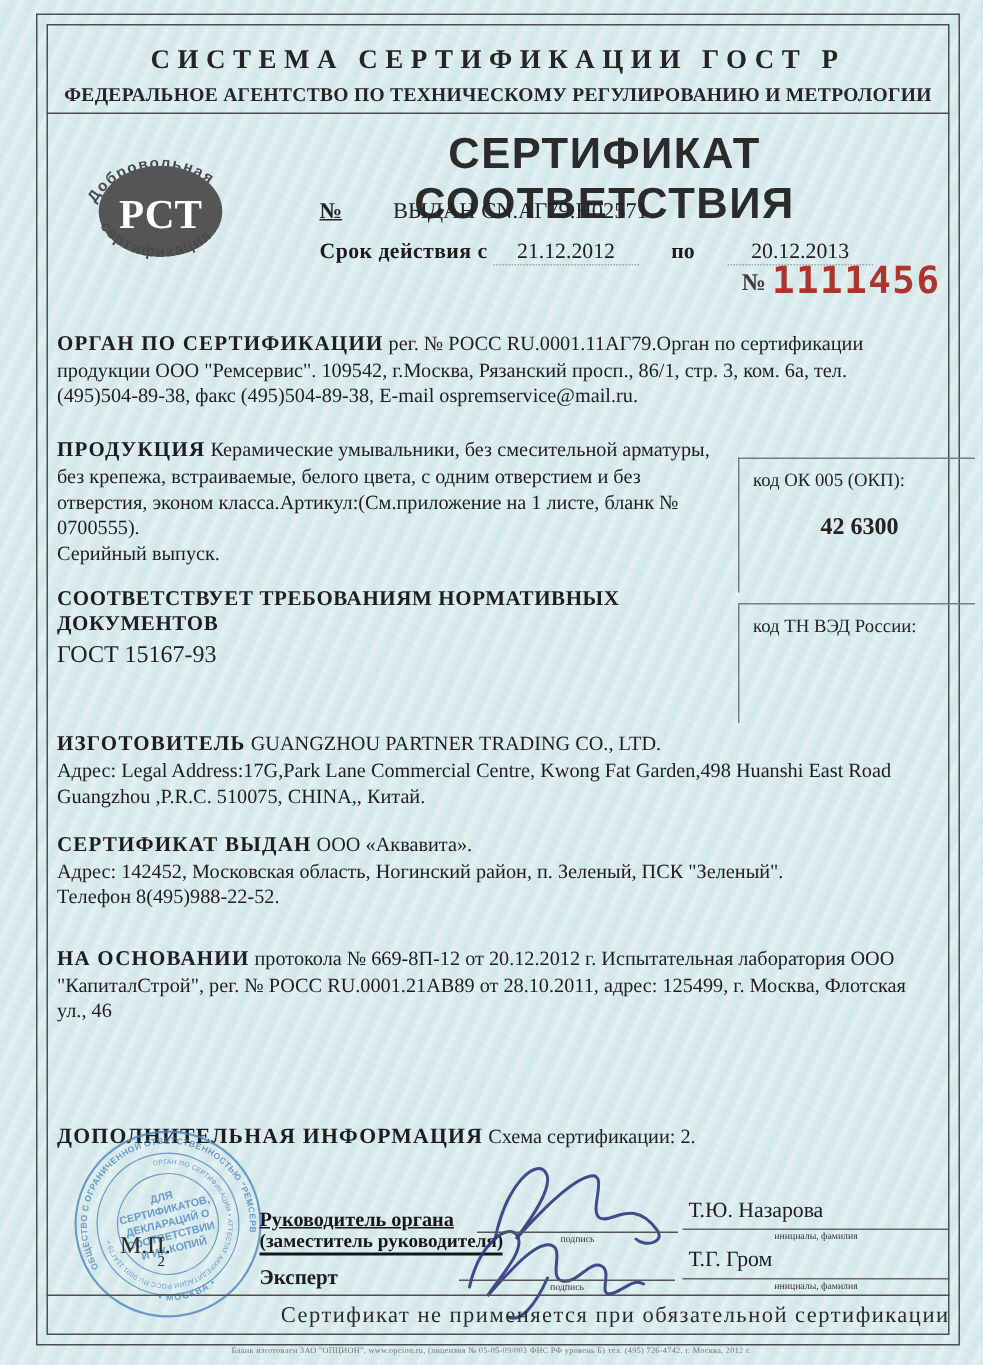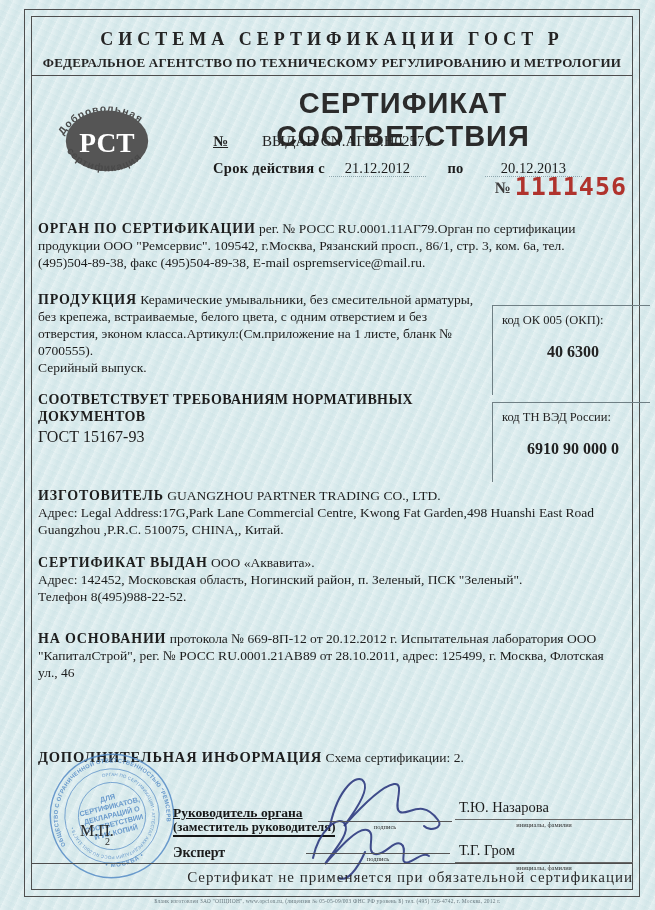--- a/index.html
+++ b/index.html
@@ -51,21 +51,21 @@
   .head-label .l1{text-decoration:underline;}
   .head-label .l2{font-size:12.8px;border-bottom:2px solid #161616;padding-bottom:1px;display:inline-block;}
   .expert-label{left:173px;top:845px;font-weight:bold;font-size:14px;}
   .sigline{border-top:1px solid #555;text-align:center;}
   .sigline .cap{font-size:6.5px;color:#333;margin-top:1px;}
   .sig1{left:318px;top:821px;width:134px;}
   .sig2{left:306px;top:853px;width:144px;}
   .sig-ink{pointer-events:none;}
   .name-block{left:455px;width:178px;}
   .nb1{top:799px;}
-  .nb2{top:832px;margin-top:10px;}
+  .nb2{top:832px;}
   .name-block .nm{font-size:14.5px;padding:0 0 3px 4px;border-bottom:1px solid #666;}
   .name-block .cap{font-size:6.5px;color:#333;text-align:center;margin-top:1px;}
   .bottom-strip{position:absolute;left:31px;right:22px;top:863px;height:26px;border-top:1px solid #4e4e4e;
                 text-align:right;font-size:15px;letter-spacing:1px;color:#2a2a2a;padding-top:5px;}
   .fineprint{left:0;top:898px;width:655px;text-align:center;font-size:5.5px;color:#6a7a80;letter-spacing:.2px;}
   .stamp text, .stamp textPath{fill:#4d86c4;font-family:"Liberation Sans",sans-serif;}
 </style>
 </head>
 <body>
 
@@ -119,31 +119,30 @@
   </p>
 
   <div class="abs para production">
     <span class="lbl">ПРОДУКЦИЯ</span>
     <span>Керамические умывальники, без смесительной арматуры, без крепежа, встраиваемые, белого цвета, с одним отверстием и без отверстия, эконом класса.Артикул:(См.приложение на 1 листе, бланк № 0700555).</span>
     <div>Серийный выпуск.</div>
   </div>
 
   <div class="abs codebox okp">
     <div class="cb-label">код ОК 005 (ОКП):</div>
-    <div class="cb-value">40 6300</div>
+    <div class="cb-value">42 6300</div>
   </div>
 
   <div class="abs para conforms">
     <div class="lbl" style="letter-spacing:.4px;">СООТВЕТСТВУЕТ ТРЕБОВАНИЯМ НОРМАТИВНЫХ ДОКУМЕНТОВ</div>
     <div class="val">ГОСТ 15167-93</div>
   </div>
 
   <div class="abs codebox tnved">
     <div class="cb-label">код ТН ВЭД России:</div>
-    <div class="cb-value">6910 90 000 0</div>
   </div>
 
   <div class="abs para manufacturer">
     <span class="lbl">ИЗГОТОВИТЕЛЬ</span>
     <span>GUANGZHOU PARTNER TRADING CO., LTD.</span>
     <div>Адрес: Legal Address:17G,Park Lane Commercial Centre, Kwong Fat Garden,498 Huanshi East Road Guangzhou ,P.R.C. 510075, CHINA,, Китай.</div>
   </div>
 
   <div class="abs para issued">
     <span class="lbl">СЕРТИФИКАТ ВЫДАН</span>

